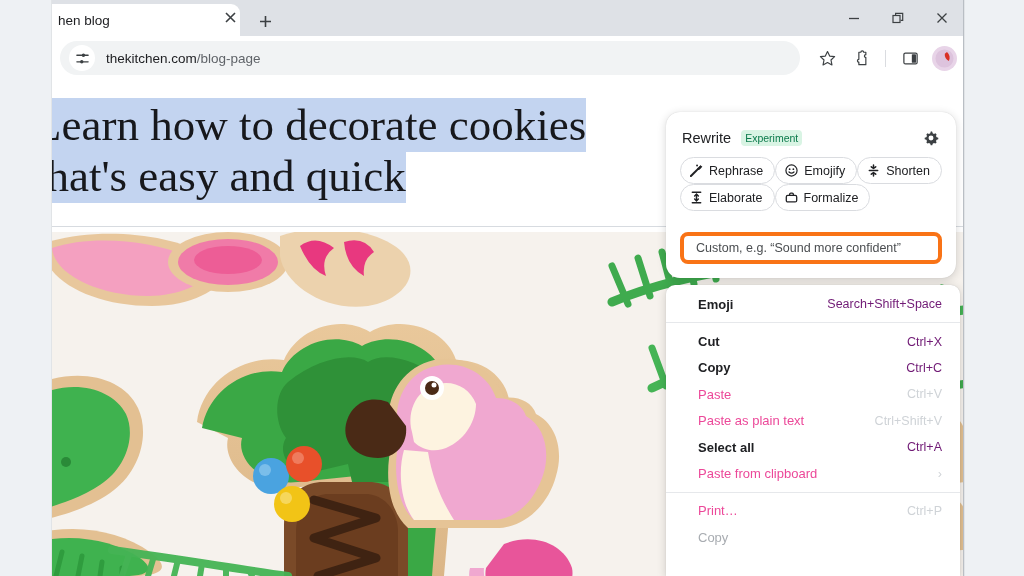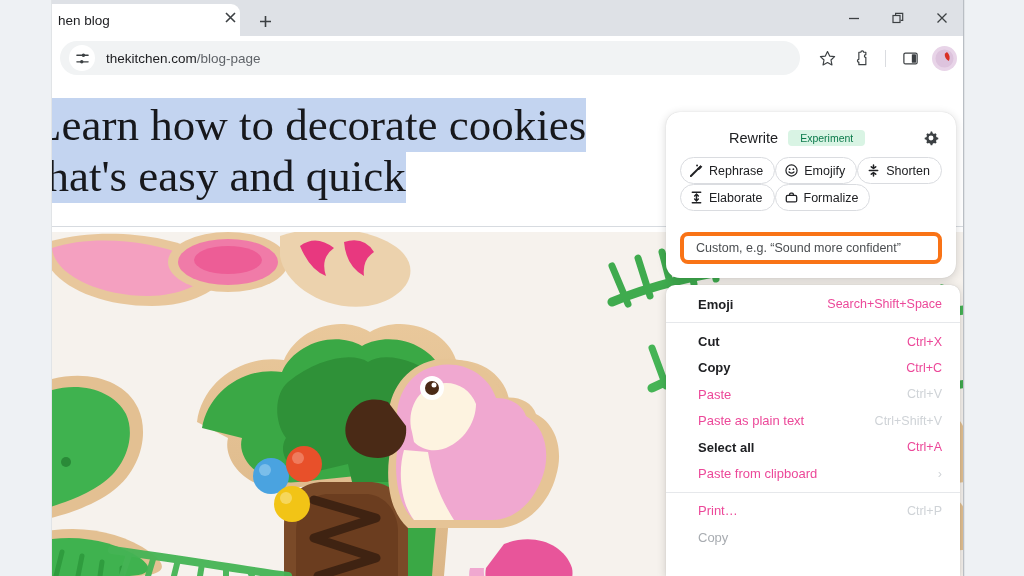--- a/index.html
+++ b/index.html
@@ -109,26 +109,26 @@
 
   
   .rewrite {
     position: absolute; left: 614px; top: 112px; width: 290px; height: 166px;
     background: #ffffff; border-radius: 14px;
     box-shadow: 0 2px 10px rgba(0,0,0,.16), 0 0 1px rgba(0,0,0,.18);
     z-index: 40;
   }
   .rw-head {
     position: absolute; left: 16px; top: 14px; right: 14px; height: 24px;
-    display: flex; align-items: center; margin-left: 47px;
+    display: flex; align-items: center;
   }
   .rw-title { font-size: 14.5px; color: #202124; font-weight: 500; }
   .rw-badge {
     margin-left: 10px; font-size: 10.5px; color: #0b7a4b;
-    background: #d9f4e4; border-radius: 4px; padding: 2px 12px; font-weight: 500;
+    background: #d9f4e4; border-radius: 4px; padding: 2px 4px; font-weight: 500;
   }
   .rw-gear {
     position: absolute; right: 0; top: 1px; width: 22px; height: 22px;
     display: flex; align-items: center; justify-content: center; color: #3c4043;
   }
   .chips {
     position: absolute; left: 14px; top: 45px; right: 14px;
     display: flex; flex-wrap: wrap; 
   }
   .chip {
@@ -154,21 +154,21 @@
     position: absolute; left: 614px; top: 285px; width: 294px; height: 291px;
     background: #ffffff; border-radius: 9px 9px 0 0;
     box-shadow: 0 2px 10px rgba(0,0,0,.17), 0 0 1px rgba(0,0,0,.2);
     z-index: 45; overflow: hidden;
   }
   .mi {
     height: 26.4px; display: flex; align-items: center;
     padding: 0 18px 0 32px; font-size: 13px; color: #202124;
   }
   .mi .lbl { flex: 1; font-weight: 600; }
-  .mi .acc { color: #ec4899; font-size: 12.5px; font-weight: 400; }
+  .mi .acc { color: #701a75; font-size: 12.5px; font-weight: 400; }
   .mi.disabled .lbl { color: #ec4899; font-weight: 400; }
   .mi.disabled .acc { color: #cfd3d7; }
   .mi.plain .lbl { font-weight: 400; color: #a8acb1; }
   .msep { height: 1px; background: #e6e8eb; margin: 5px 0; }
   .mspacer { height: 6px; }
 </style>
 </head>
 <body>
 
 <div id="root">

